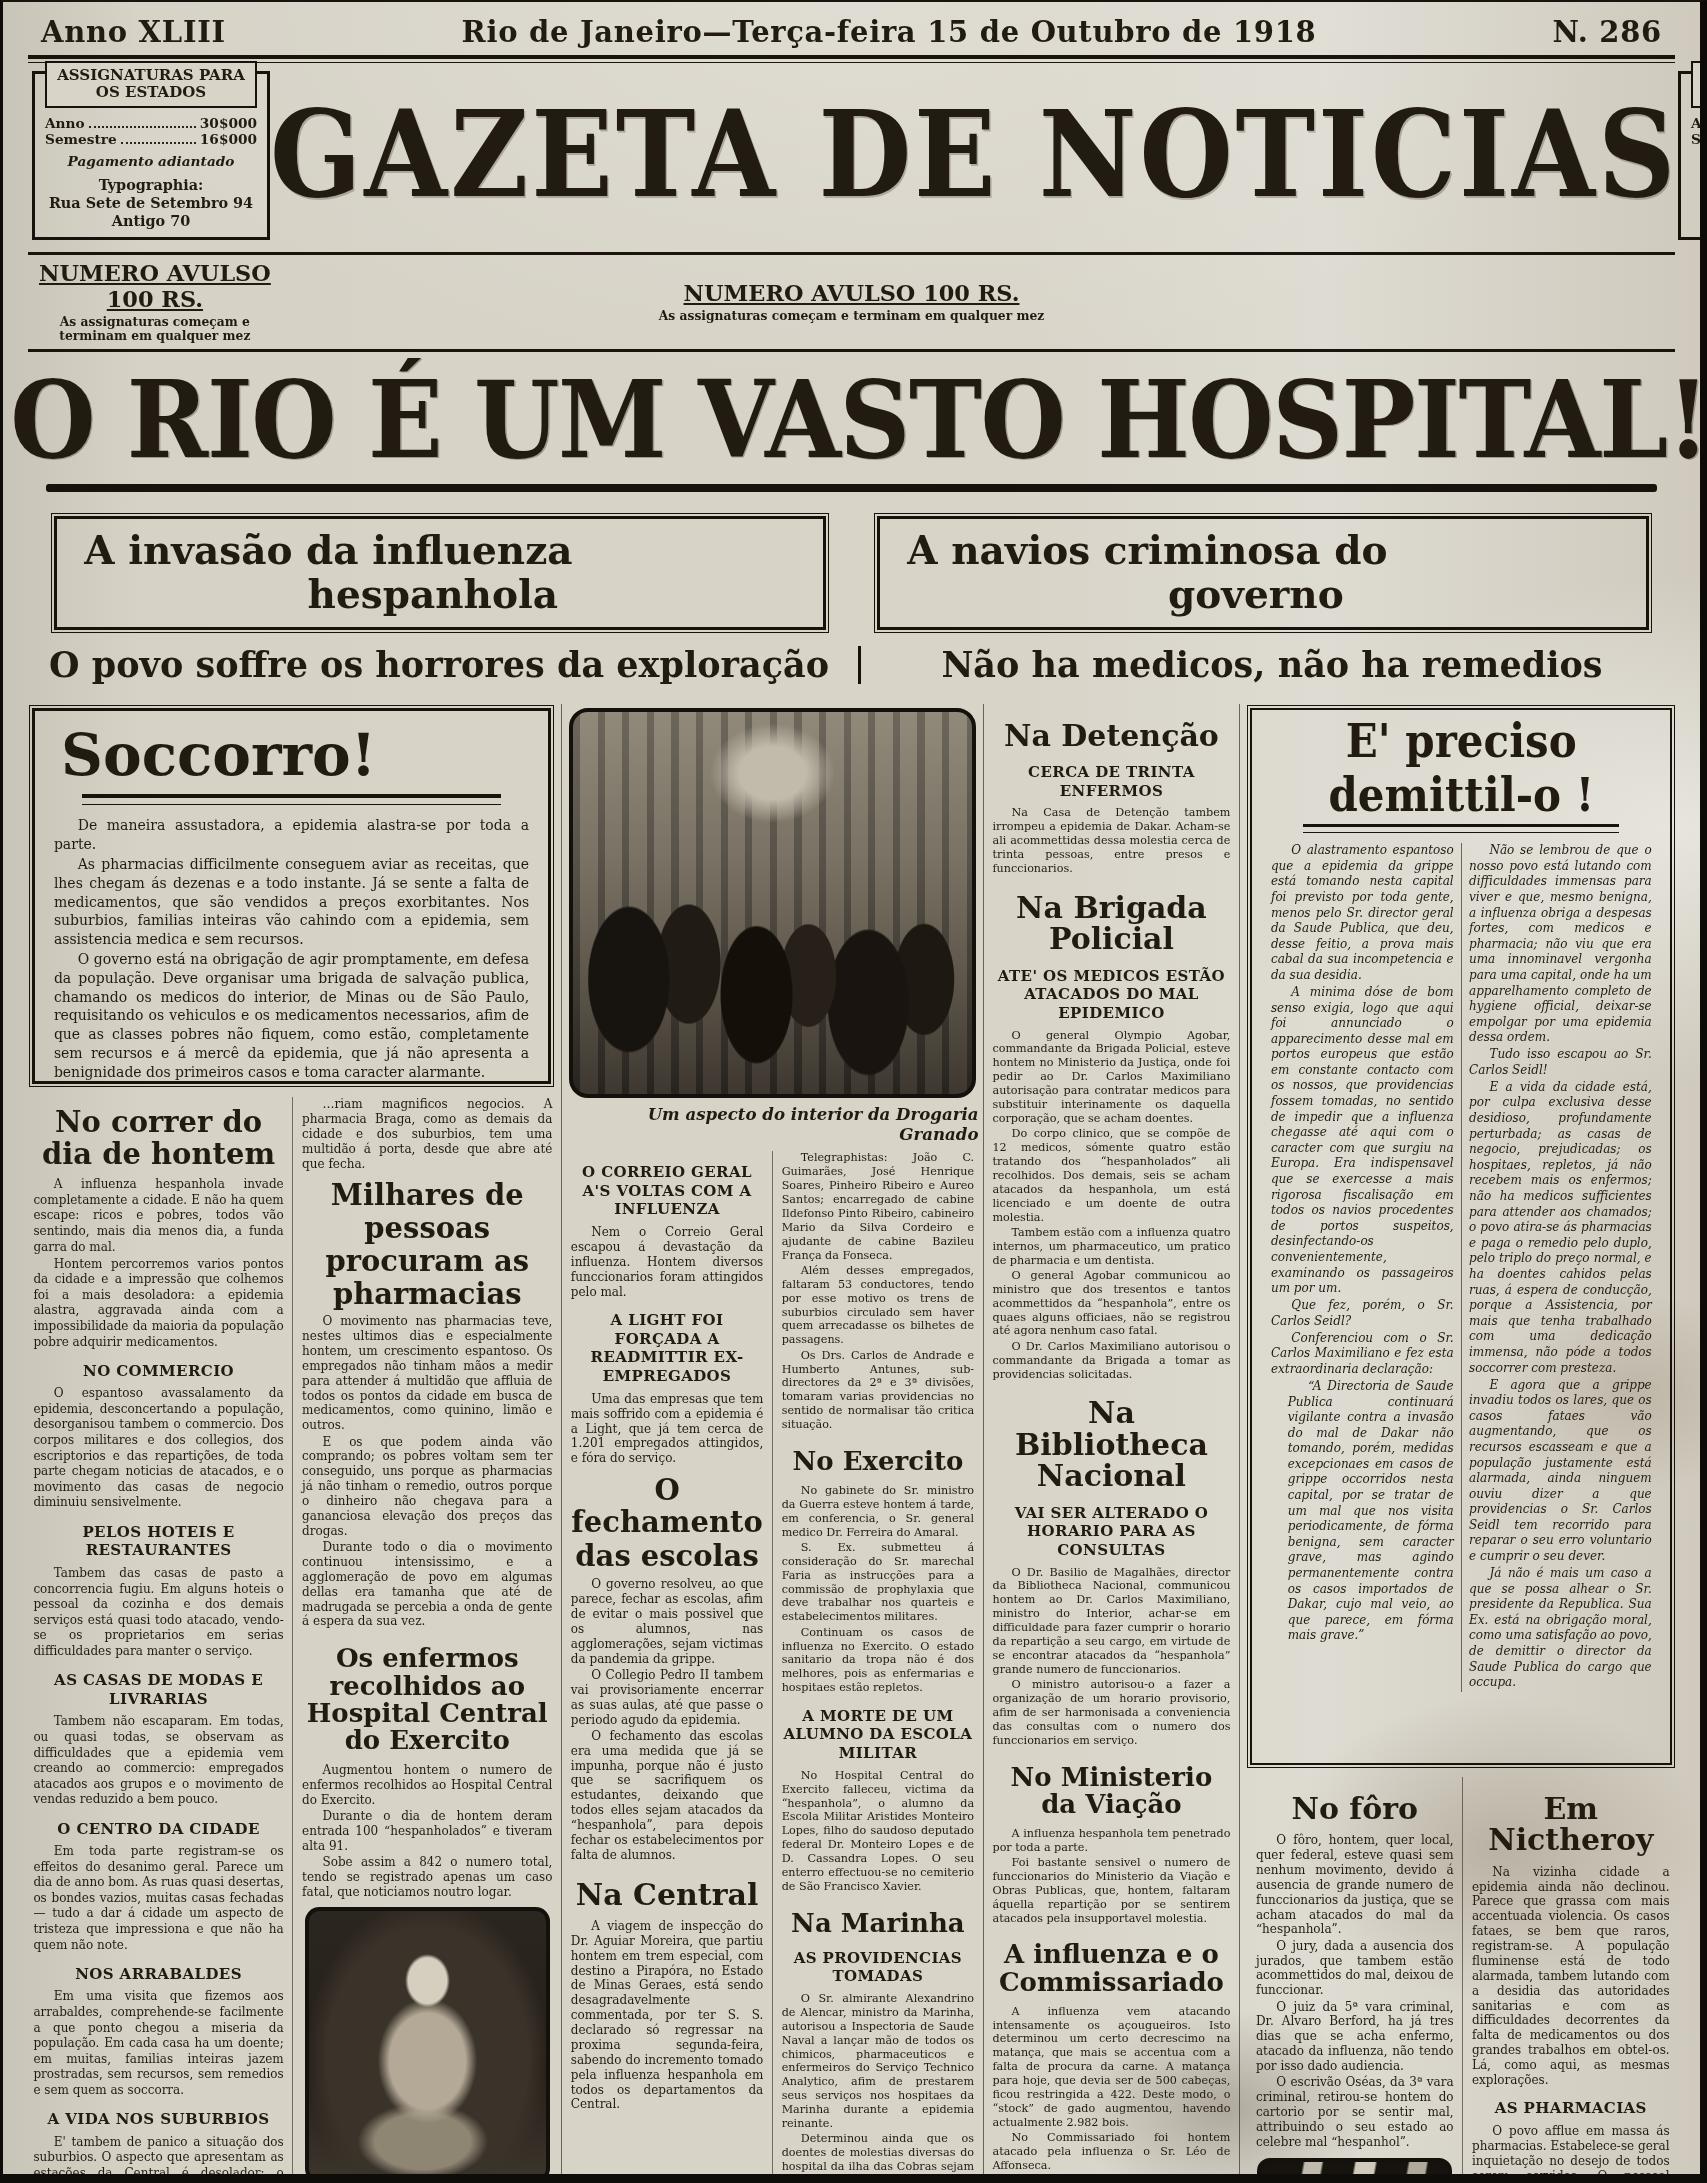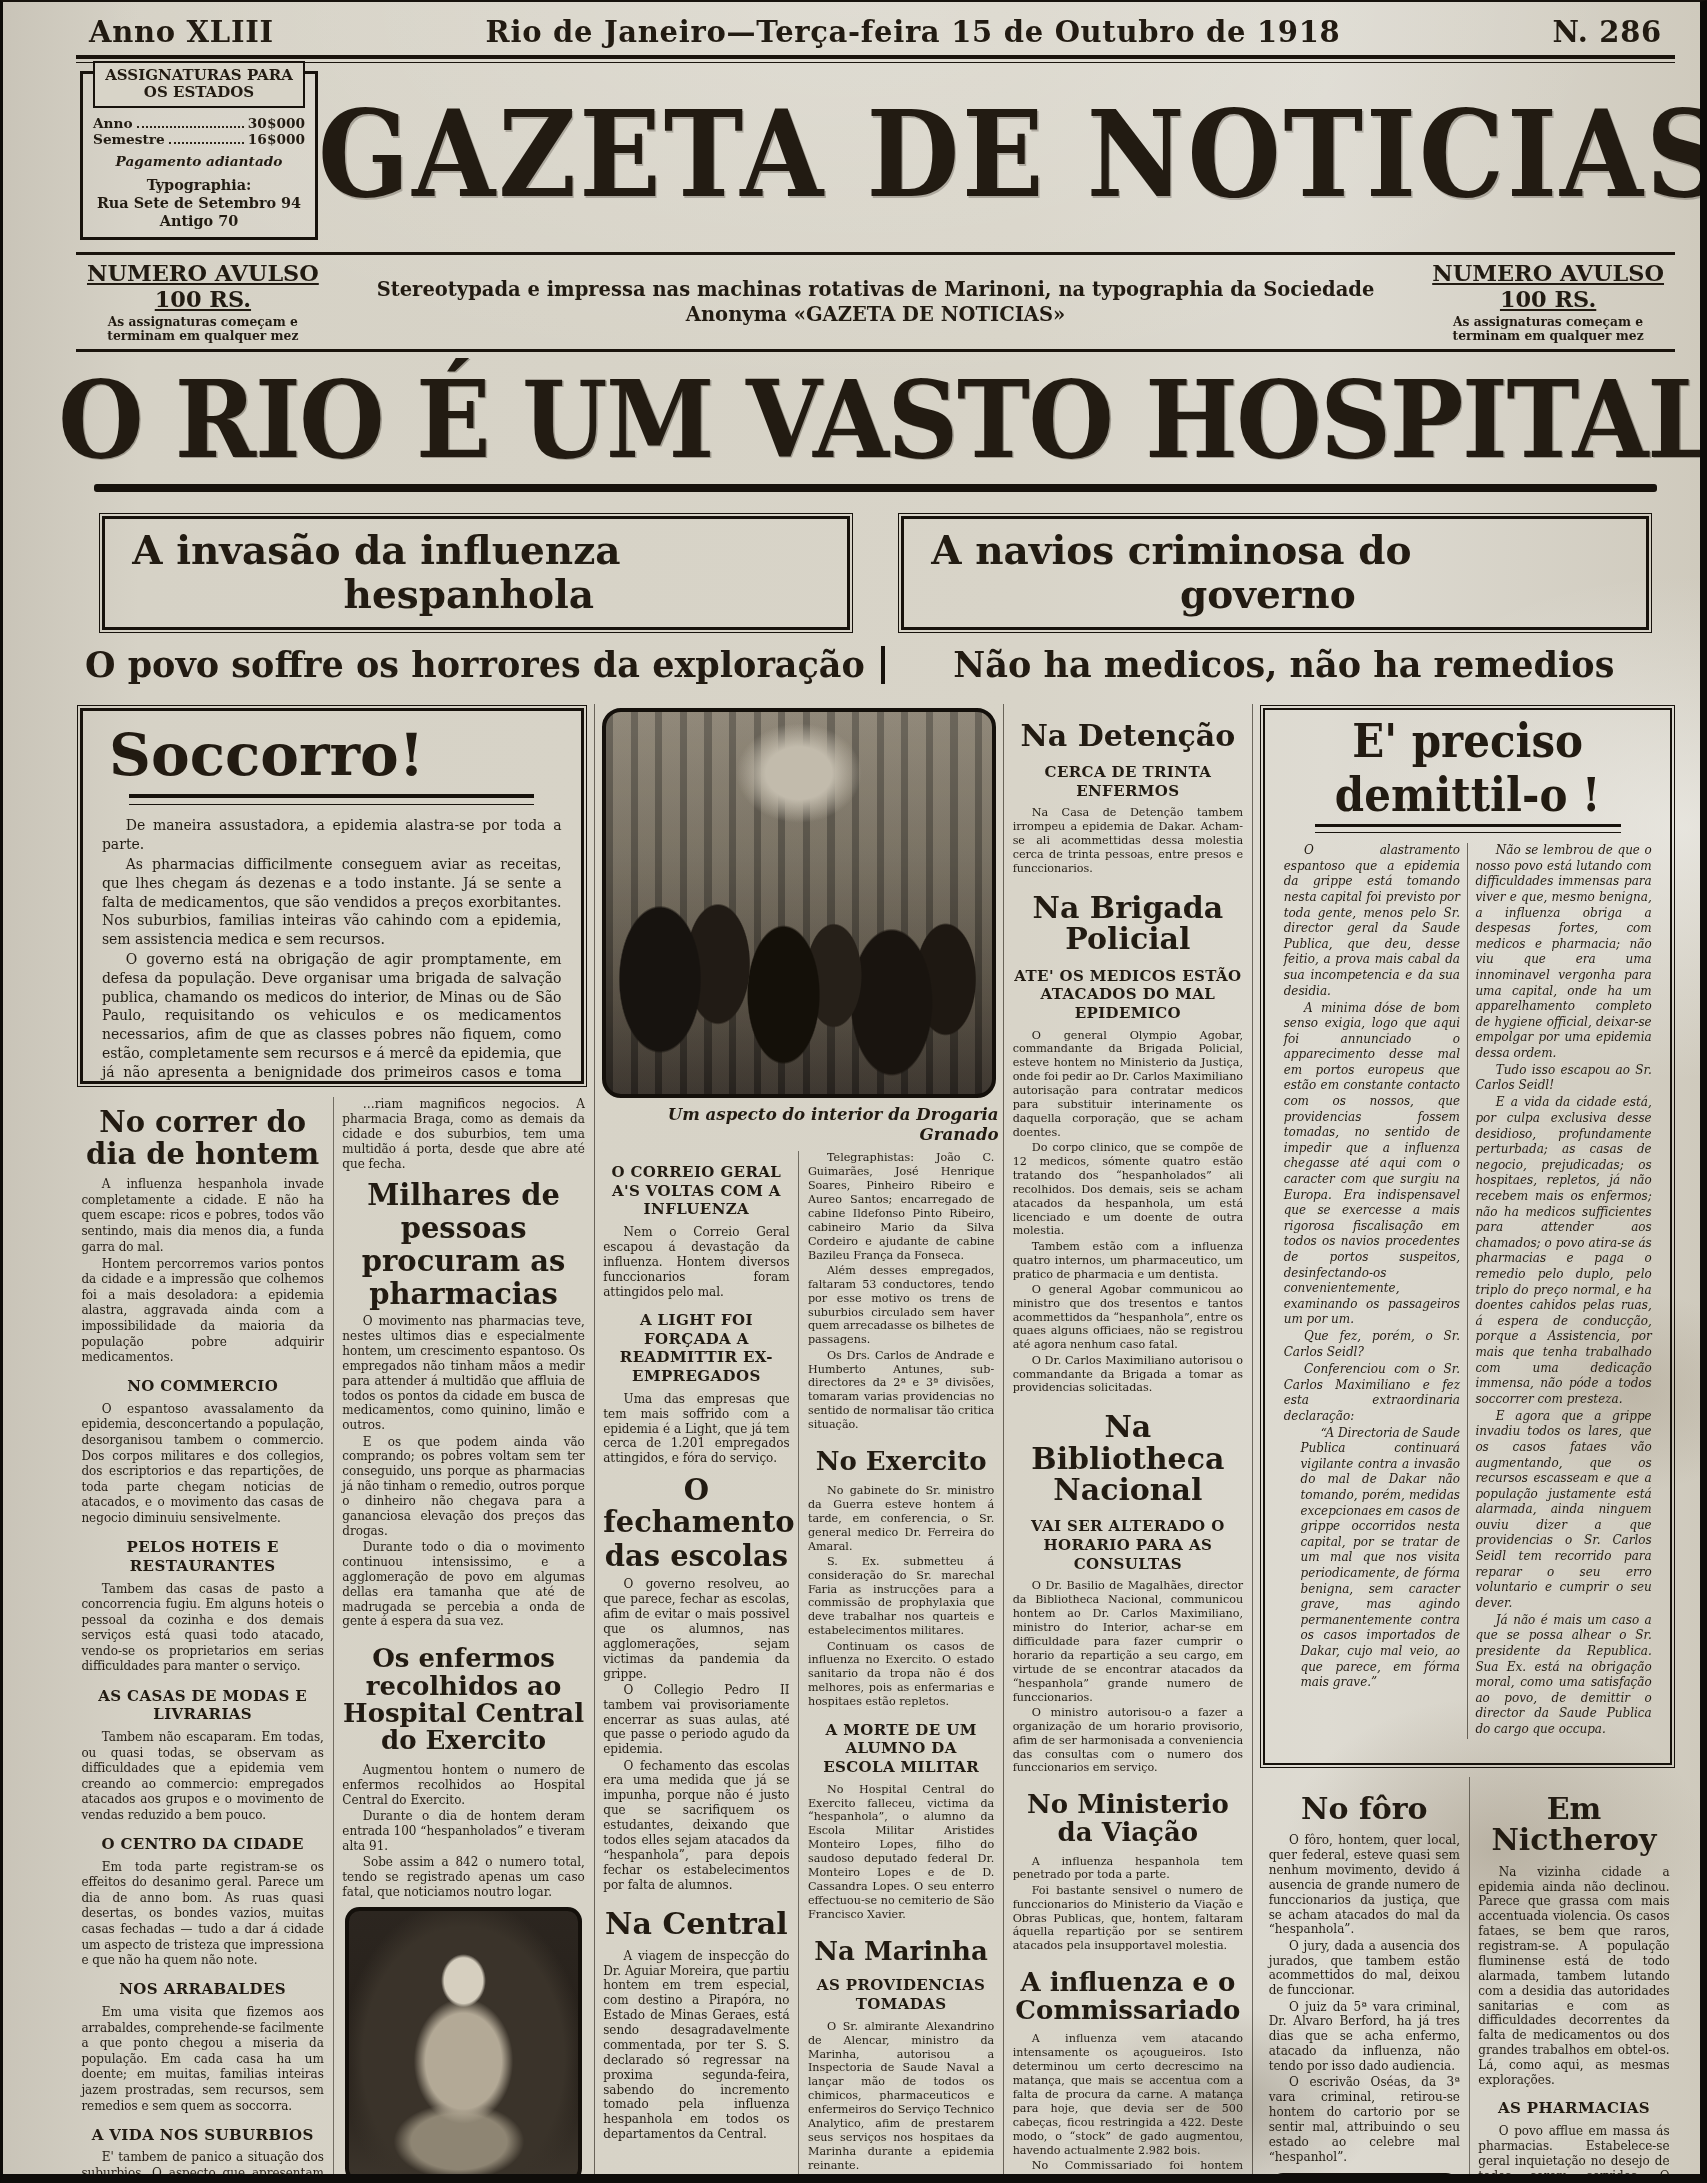--- a/index.html
+++ b/index.html
@@ -6,21 +6,21 @@
   .page{position:relative;width:1708px;height:2183px;margin:0 auto;box-sizing:border-box;
     background:
       radial-gradient(1300px 650px at 50% 0%, rgba(255,255,255,.20), transparent 60%),
       radial-gradient(506px 361px at 99% 38%, rgba(250,250,248,.55), transparent 70%),
       radial-gradient(303px 217px at 88% 85%, rgba(96,78,52,.25), transparent 70%),
       radial-gradient(217px 144px at 72% 97%, rgba(70,58,40,.30), transparent 70%),
       radial-gradient(188px 144px at 96% 64%, rgba(110,92,66,.20), transparent 70%),
       linear-gradient(90deg, #c9c4b8 0%, #d6d2c6 8%, #d8d4c8 60%, #dedbd2 78%, #cfcabd 100%);
     color:#221b12;font-family:"DejaVu Serif","Liberation Serif",serif;
     border-left:3.6px solid #0e0c09;border-right:8px solid #0d0b08;border-top:2.9px solid #17130e;border-bottom:9.4px solid #0f0d0a;
-    overflow:hidden;padding-left:48px;}
+    overflow:hidden;}
   
   .topbar{display:flex;justify-content:space-between;align-items:baseline;padding:13px 38px 2.9px 38px;font-weight:bold;font-size:29px;letter-spacing:0.7px;}
   .toprule{margin:2.9px 24.6px 0 24.6px;border-top:4.3px solid #1a140d;border-bottom:1.4px solid #1a140d;height:3.6px;}
   
   .masthead{display:grid;grid-template-columns:238px 1fr 238px;align-items:center;padding:7.2px 29px 0 29px;}
   .subbox{border:3.6px solid #17120c;padding:8.7px 10px 7.2px 10px;font-size:13.7px;position:relative;background:rgba(255,255,255,.06);}
   .subbox .bxtitle{border:2.9px solid #17120c;margin:-21.7px auto 7.2px auto;padding:4.3px 5.8px;text-align:center;font-weight:bold;font-size:15px;line-height:1.15;background:inherit;background-color:#d8d4c8;}
   .leader{display:flex;align-items:baseline;font-weight:bold;}
   .leader .dots{flex:1;border-bottom:2.2px dotted #2b2318;margin:0 4.3px 2.9px 4.3px;}
   .paydue{text-align:center;font-style:italic;font-weight:bold;margin-top:5.8px;font-size:13.7px;}
@@ -157,21 +157,20 @@
         <div>Antigo 70</div>
       </div>
     </div>
   </div>
 
   <div class="straprow">
     <div class="avulso">
       <div class="big">NUMERO AVULSO 100 RS.</div>
       <div class="small">As assignaturas começam e terminam em qualquer mez</div>
     </div>
-    <div class="strapline">Stereotypada e impressa nas machinas rotativas de Marinoni, na typographia da Sociedade Anonyma «GAZETA DE NOTICIAS»</div>
     <div class="avulso">
       <div class="big">NUMERO AVULSO 100 RS.</div>
       <div class="small">As assignaturas começam e terminam em qualquer mez</div>
     </div>
   </div>
 
   <div class="headline">O RIO É UM VASTO HOSPITAL!</div>
   <div class="headrule"></div>
 
   <div class="decks">

